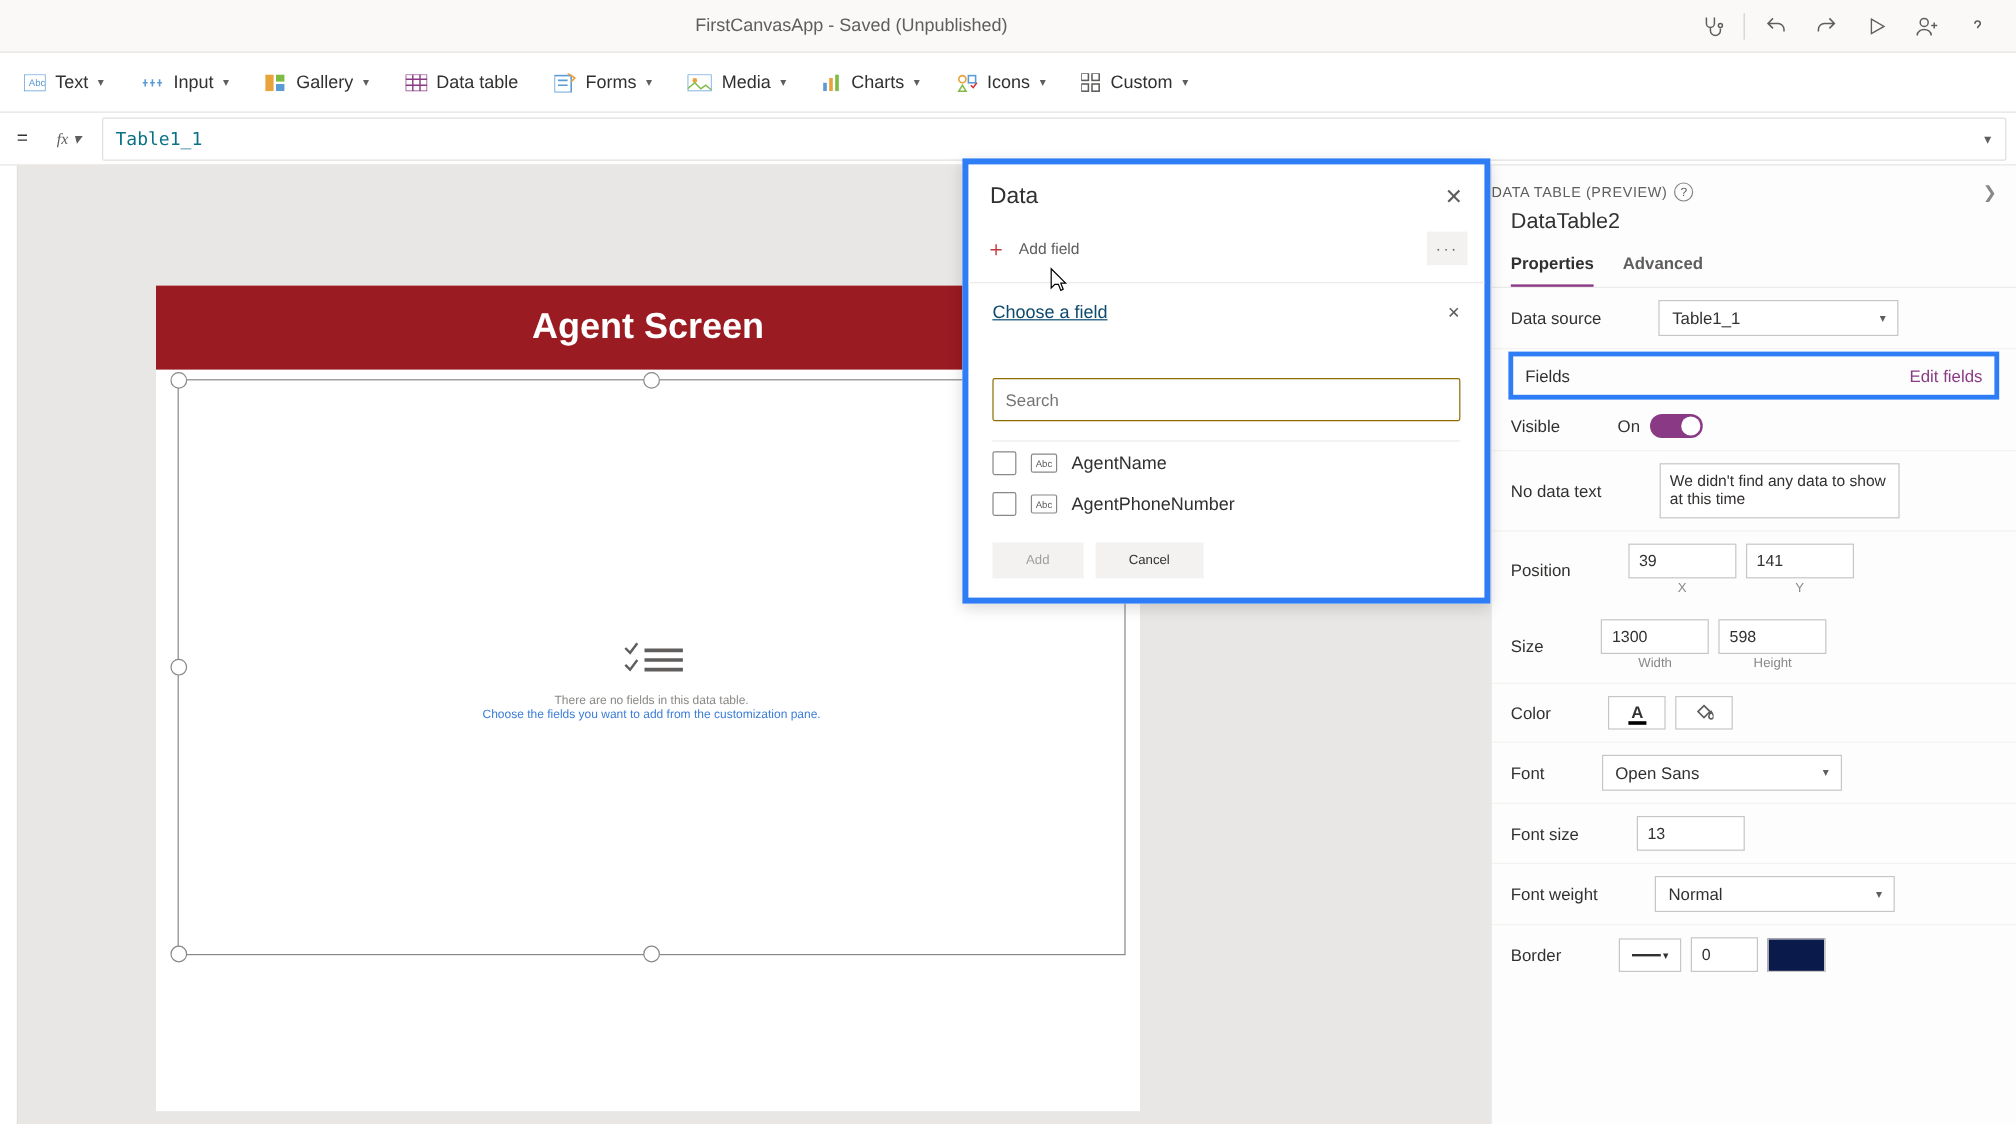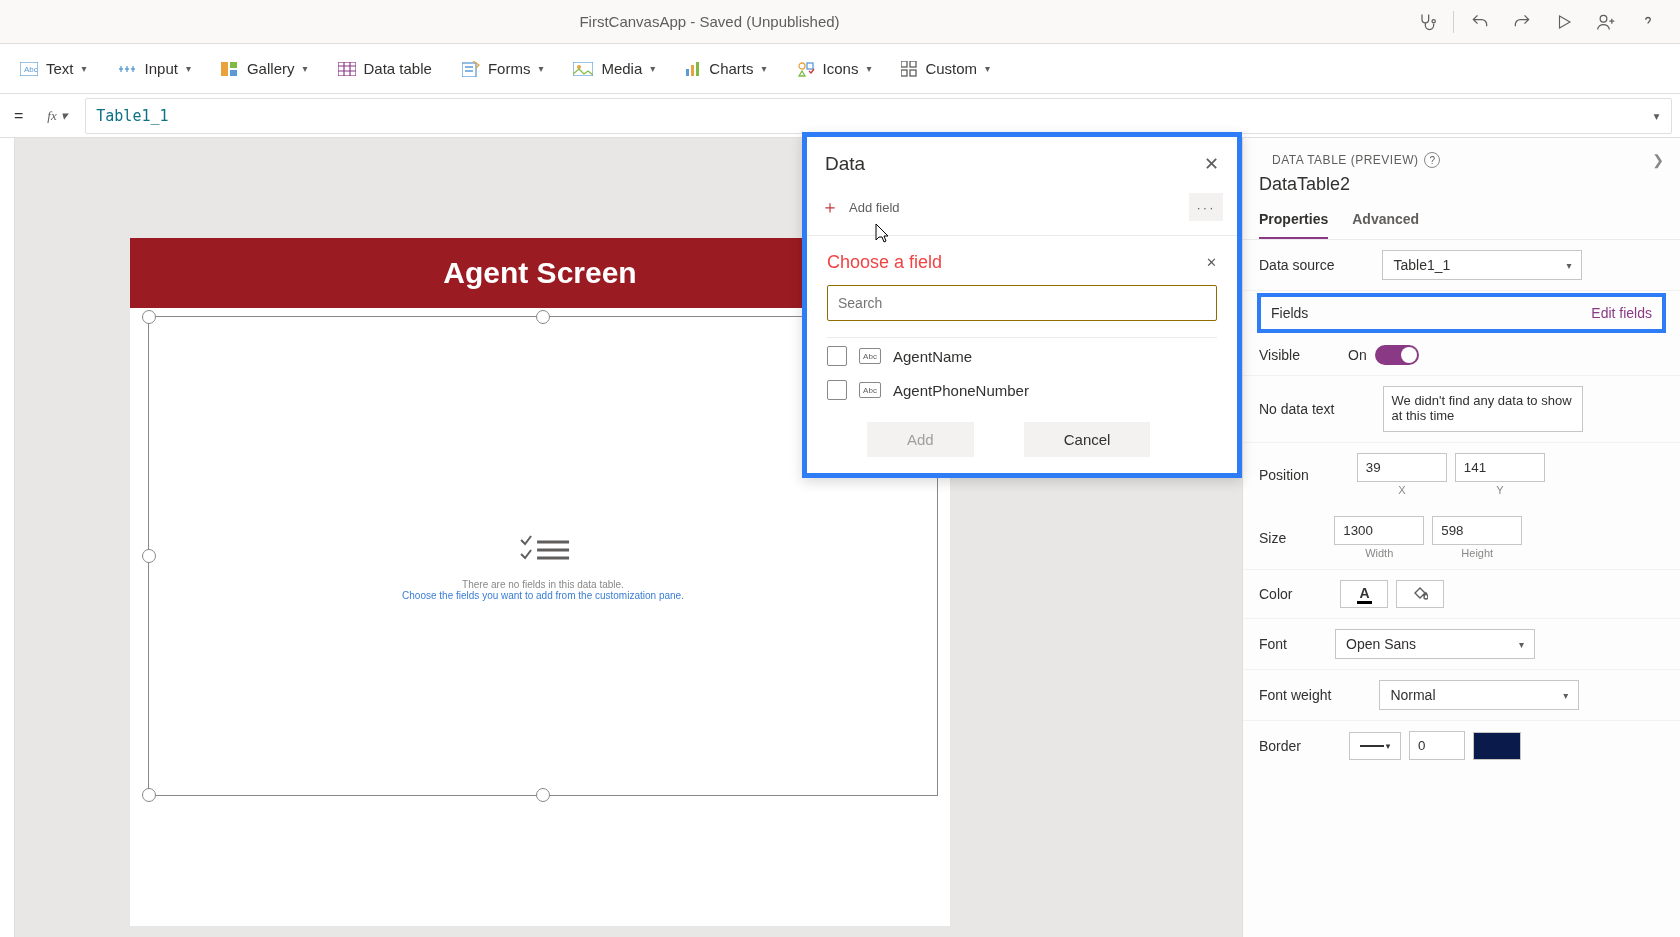--- a/index.html
+++ b/index.html
@@ -156,48 +156,48 @@
   border-bottom:1px solid #edebe9;
 }
 .dp-add { display:flex; align-items:center; gap:10px; color:#8a3a85; cursor:pointer;}
 .dp-add .plus { color:#c2393f; font-size:18px; font-weight:300;}
 .dp-add .lbl { color:#605e5c; }
 .dp-more { width:34px; height:28px; background:#f3f2f1; display:flex; align-items:center; justify-content:center; color:#605e5c; cursor:pointer; letter-spacing:2px;}
 .choose-head {
   display:flex; justify-content:space-between; align-items:center;
   padding: 16px 20px 12px 20px;
 }
-.choose-title { font-size:18px; color:#ef4444;}
+.choose-title { font-size:15px; color:#0c4a6e;text-decoration:underline;}
 .choose-close { color:#605e5c; cursor:pointer;}
-.search-wrap { padding: 0 20px 10px 20px; }
+.search-wrap { padding: 0 20px 10px 20px; margin-top: 34px; }
 .search-inp {
   width:100%; padding:9px 10px;
   border:1px solid #8f6c00; border-radius:2px;
   font-size:14px; color:#323130;
 }
 .search-sep { margin: 6px 20px 0 20px; height:1px; background:#edebe9;}
 .field-list { padding: 8px 20px 12px 20px; display:flex; flex-direction:column; gap:14px;}
 .field-item { display:flex; align-items:center; gap:12px; cursor:pointer; }
 .field-cb { width:20px; height:20px; border:1px solid #8a8886; border-radius:2px;}
 .field-tag { width:22px; height:16px; border:1px solid #8a8886; border-radius:2px; font-size:8px; display:flex; align-items:center; justify-content:center; color:#605e5c;}
 .field-name { font-size:15px; color:#323130;}
 .btn-row { display:flex; gap:10px; padding: 10px 20px 16px 20px;}
-.btn { padding: 9px 40px; font-size:15px; background:#f3f2f1; border:none; cursor:pointer;margin-left:40px;}
+.btn { padding: 9px 28px; font-size:11px; background:#f3f2f1; border:none; cursor:pointer;}
 .btn.primary { color:#a19f9d;}
 .btn.secondary { color:#323130;}
 
 .prop-panel {
   width: 438px;
   background: #fdfdfd;
   border-left:1px solid #e1dfdd;
   display:flex; flex-direction:column;
   font-size:14px;
 }
 .pp-head {
-  padding: 14px 16px 0 29px;
+  padding: 14px 16px 0 0;
   display:flex; justify-content:space-between; align-items:center;
 }
 .pp-cat { font-size:12px; color:#605e5c; letter-spacing:.5px; display:flex; gap:6px; align-items:center;}
 .pp-help { width:16px; height:16px; border:1px solid #8a8886; border-radius:50%; font-size:10px; display:flex; align-items:center; justify-content:center; color:#605e5c;}
 .pp-expand { color:#8a8886; cursor:pointer;}
 .pp-name { padding: 6px 16px 10px 16px; font-size:18px; color:#323130;}
 .pp-tabs { display:flex; gap:24px; padding: 0 16px; border-bottom:1px solid #edebe9;}
 .pp-tab { padding: 6px 0 10px 0; font-size:14px; color:#605e5c; cursor:pointer; font-weight:600;}
 .pp-tab.active { color:#323130; border-bottom:2px solid #8a3a85; font-weight:700;}
 .pp-body { flex:1; overflow:auto;}
@@ -552,20 +552,24 @@
         </div>
       </div>
       <div class="prop-row bb">
         <div class="prop-label">Font</div>
         <div class="sel">
             <span>Open Sans</span>
             <span class="chv">▾</span>
           </div>
       </div>
       <div class="prop-row bb">
+        <div class="prop-label">Font size</div>
+        <input class="numin" value="13" style="">
+      </div>
+      <div class="prop-row bb">
         <div class="prop-label">Font weight</div>
         <div class="sel">
             <span>Normal</span>
             <span class="chv">▾</span>
           </div>
       </div>
       <div class="prop-row">
         <div class="prop-label">Border</div>
         <div class="prop-ctrl">
           <div class="borderstyle">

